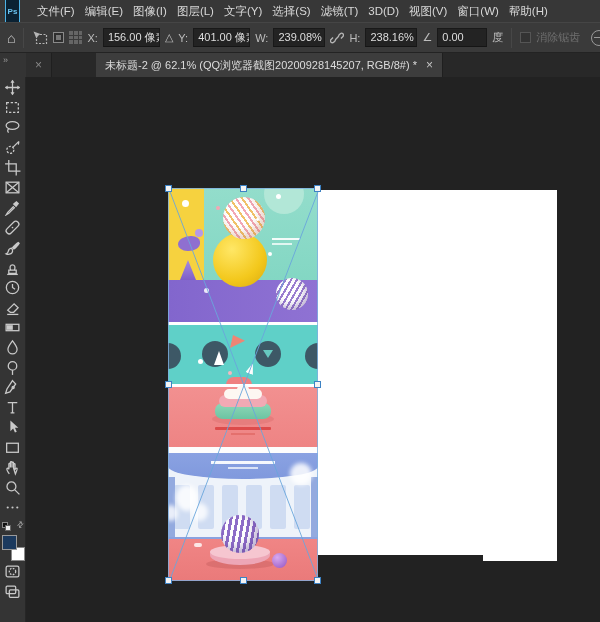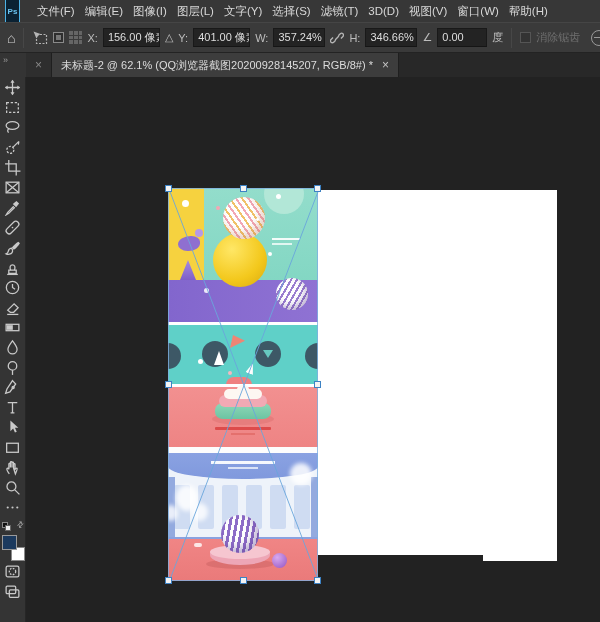--- a/index.html
+++ b/index.html
@@ -37,21 +37,21 @@
   .cut-icon { width:16px; height:16px; border:1.4px solid #9a9a9a; border-radius:50%; flex:none; position:relative; margin-left:6px; }
   .cut-icon::after { content:""; position:absolute; left:2px; right:2px; top:6px; border-top:1.4px solid #9a9a9a; }
 
   
   .tab-bar { position:absolute; top:53px; left:0; right:0; height:24px; background:var(--tabbar-bg); display:flex; }
   .tb-spacer { width:26px; flex:none; background:var(--toolbar-bg); color:#9a9a9a; font-size:9px;
                display:flex; align-items:flex-start; justify-content:flex-start; padding:2px 0 0 3px; }
   .tab { height:24px; display:flex; align-items:center; gap:9px; padding:0 9px; font-size:11px;
          border-right:1px solid #1f1f1f; white-space:nowrap; overflow:hidden; }
   .tab.inactive { background:var(--tab-inactive-bg); color:#969696; }
-  .tab.active   { background:var(--tab-active-bg);   color:#dcdcdc; }
+  .tab.active   { background:var(--tab-active-bg);   color:#dcdcdc;margin-left:44px; }
   .tab .close { font-size:12px; line-height:1; color:inherit; opacity:.85; }
 
   
   .toolbar { position:absolute; left:0; top:77px; bottom:0; width:26px; background:var(--toolbar-bg);
              border-right:1px solid #262626; z-index:6; display:flex; flex-direction:column; align-items:center; }
   .tool { width:26px; height:20px; display:flex; align-items:center; justify-content:center; flex:none; }
   .mini-row { width:22px; height:12px; position:relative; margin-top:3px; flex:none; }
   .mini-bw { position:absolute; left:0; top:2px; width:9px; height:9px; }
   .mini-bw .b { position:absolute; left:0; top:0; width:6px; height:6px; background:#111; border:1px solid #888; }
   .mini-bw .w { position:absolute; left:3px; top:3px; width:6px; height:6px; background:#eee; border:1px solid #666; }
@@ -118,30 +118,30 @@
         <i></i>
         <i></i>
         <i></i>
     </span>
     <span class="opt-label">X:</span>
     <span class="field f-x">156.00 像素</span>
     <span class="sym">△</span>
     <span class="opt-label">Y:</span>
     <span class="field f-y">401.00 像素</span>
     <span class="opt-label">W:</span>
-    <span class="field f-w">357.24%</span>
+    <span class="field f-w">239.08%</span>
     <span class="opt-toolicon">
       <svg width="14" height="14" viewBox="0 0 16 16" fill="none" stroke="#b5b5b5" stroke-width="1.5">
         <path d="M6.5 10.5l-2.3 2.3a2.1 2.1 0 0 1-3-3L3.5 7.5"></path>
         <path d="M9.5 5.5l2.3-2.3a2.1 2.1 0 0 1 3 3L12.5 8.5"></path>
         <path d="M5.8 10.2l4.4-4.4"></path>
       </svg>
     </span>
     <span class="opt-label">H:</span>
-    <span class="field f-h">346.66%</span>
+    <span class="field f-h">238.16%</span>
     <span class="sym">∠</span>
     <span class="field f-a">0.00</span>
     <span class="opt-label">度</span>
     <span class="vsep"></span>
     <span class="opt-check disabled"></span>
     <span class="dim">消除锯齿</span>
     <span class="cut-icon"></span>
   </div>
 
   <div class="tab-bar">

